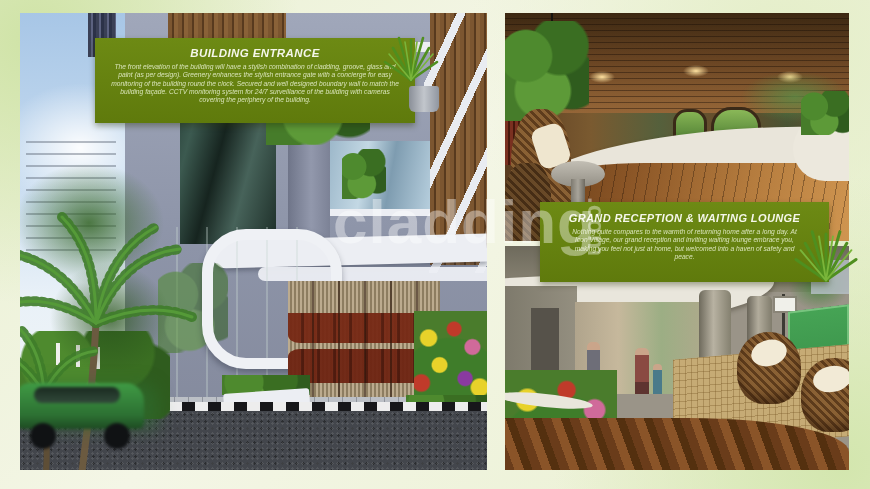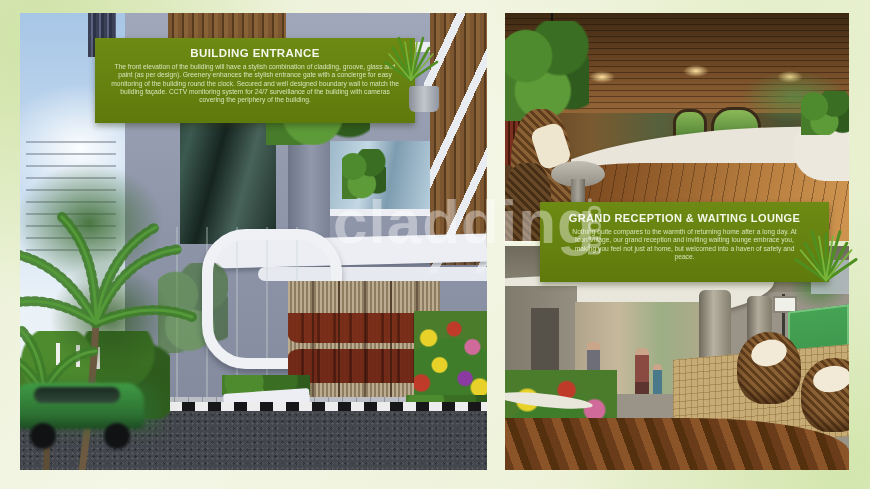--- a/index.html
+++ b/index.html
@@ -44,21 +44,21 @@
       radial-gradient(circle at 35% 60%, #e8d22a 0 10%, rgba(0,0,0,0) 12%),
       radial-gradient(circle at 70% 75%, #8a3aa0 0 8%, rgba(0,0,0,0) 10%),
       radial-gradient(circle at 10% 80%, #c03a2a 0 8%, rgba(0,0,0,0) 10%),
       radial-gradient(circle at 90% 85%, #e8d22a 0 8%, rgba(0,0,0,0) 10%),
       radial-gradient(circle at 50% 90%, #3f7d2a 0 60%, rgba(0,0,0,0) 62%),#4a7c2c;}
   .blurred{filter:blur(1.4px);}
   .soft{filter:blur(.7px);}
 
   
   .callout{position:absolute;background:linear-gradient(180deg,#6d8a14 0%,#5f7a0c 100%);
-    box-shadow:0 3px 6px rgba(40,50,10,.4);color:#f2f5e4;z-index:40;}
+    box-shadow:0 3px 6px rgba(40,50,10,.4);color:#f2f5e4;z-index:40;font-style:italic;}
   .callout h2{margin:9px 10px 4px;text-align:center;font-size:11.5px;font-weight:700;
     letter-spacing:.4px;color:#f5f7ea;}
   .callout p{margin:0 13px;text-align:center;font-size:6.7px;line-height:1.24;color:#d9e4ba;}
   .callout.right h2{font-size:11px;margin-top:10px;}
   .callout.right p{margin:1px 26px 0;}
 
   
   .wm{position:absolute;z-index:60;color:rgba(255,255,255,.40);font-weight:700;pointer-events:none;}
   .wm-main{left:333px;top:186px;font-size:62px;letter-spacing:1px;}
   .wm-suffix{left:566px;top:214px;width:62px;height:26px;font-size:24px;letter-spacing:1px;

